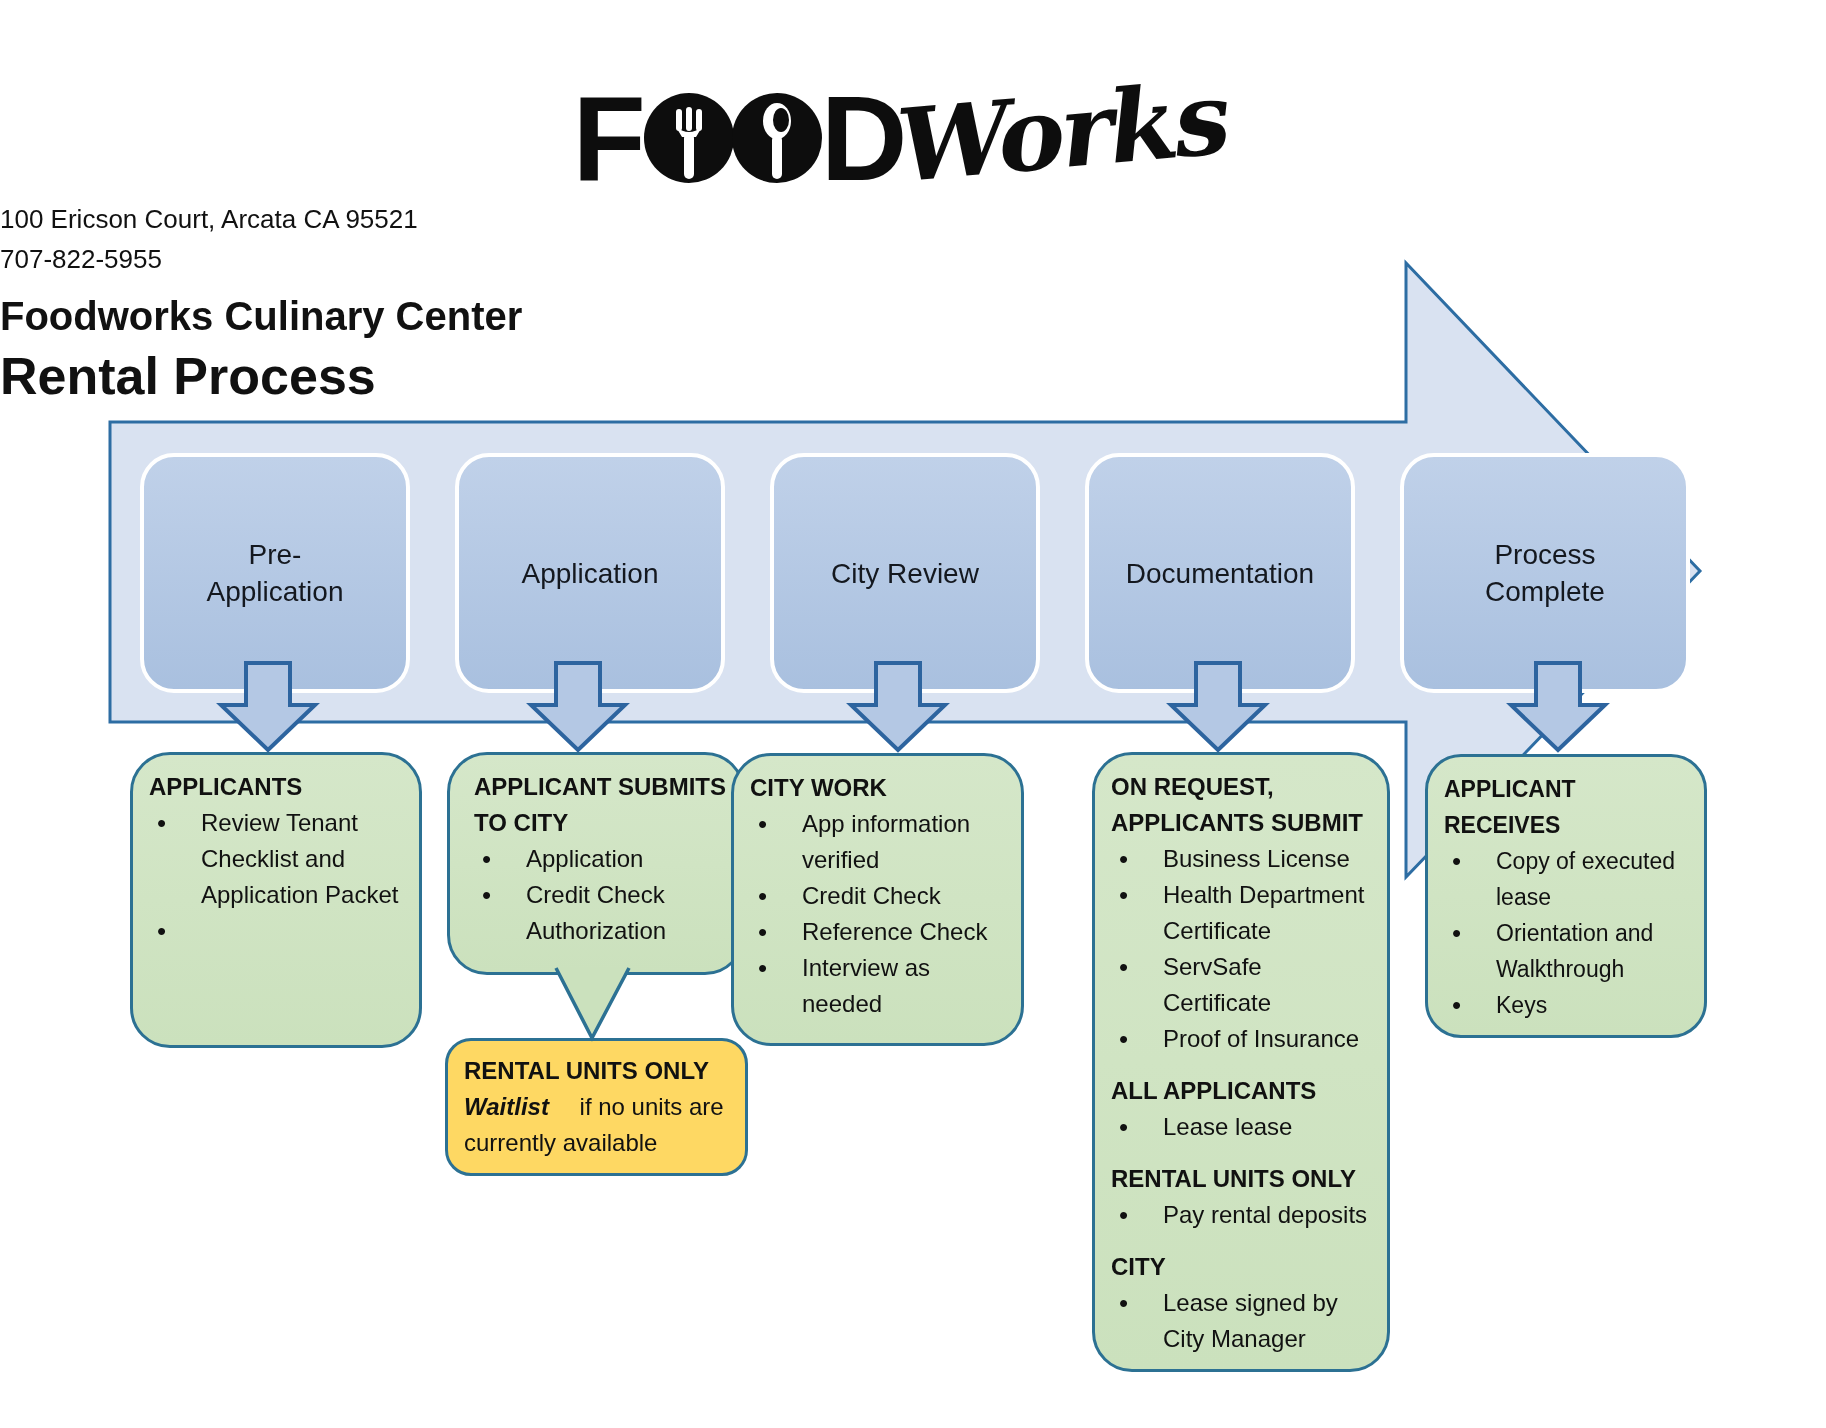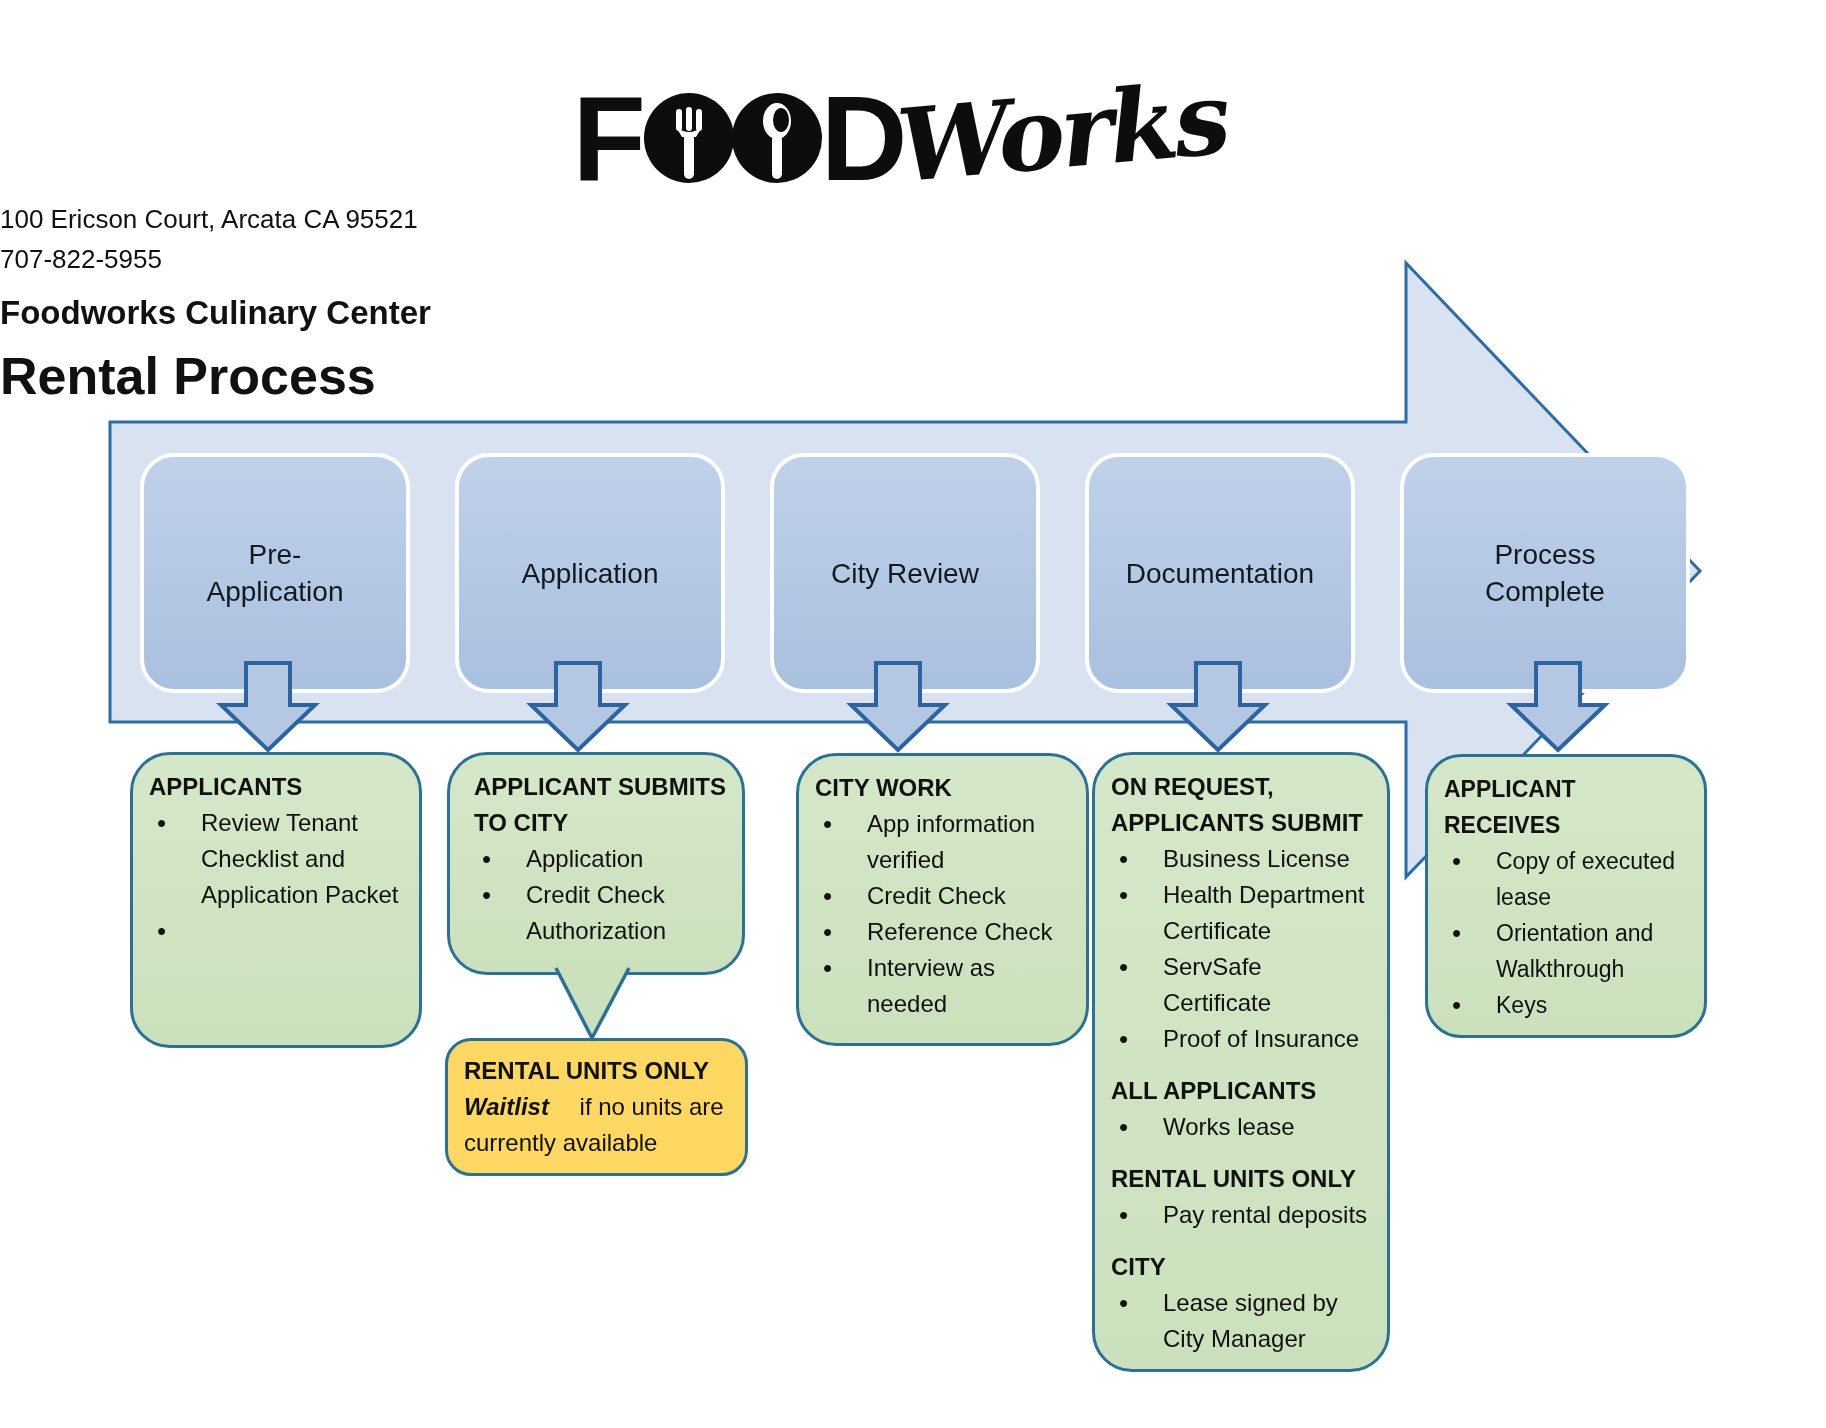--- a/index.html
+++ b/index.html
@@ -13,21 +13,21 @@
   .page{position:relative;width:1826px;height:1428px;background:#fff;overflow:hidden;
         font-family:"Liberation Sans", sans-serif;color:var(--ink);}
   .logo{position:absolute;left:0;top:92px;width:1800px;display:flex;align-items:center;justify-content:center;}
   .logo-f,.logo-d{font-family:"Liberation Sans",sans-serif;font-weight:900;font-size:120px;line-height:92px;letter-spacing:-5px;color:var(--logo-ink);}
   .logo-f{margin-right:4px;}
   .logo-o{width:90px;height:90px;border-radius:50%;background:var(--logo-ink);position:relative;margin:0 -1px;flex:0 0 auto;}
   .logo-o svg{position:absolute;left:0;top:0;}
   .logo-works{font-family:"DejaVu Serif",serif;font-style:italic;font-weight:bold;font-size:100px;line-height:90px;letter-spacing:-4px;margin-left:-4px;transform:rotate(-5deg) translateY(-6px);color:var(--logo-ink);}
   .addr{position:absolute;left:0;top:204px;width:1800px;font-size:26px;}
   .phone{position:absolute;left:0;top:244px;width:1800px;font-size:26px;}
-  .title1{position:absolute;left:0;top:294px;width:1800px;font-size:33px;font-weight:bold;}
+  .title1{position:absolute;left:0;top:294px;width:1800px;font-size:40px;font-weight:bold;}
   .title2{position:absolute;left:0;top:346px;width:1800px;font-size:52px;font-weight:bold;}
 
   
   .layer{position:absolute;left:0;top:0;}
   .big-arrow{fill:var(--band-fill);stroke:var(--band-border);stroke-width:3;stroke-linejoin:miter;}
   .down-arrow{fill:var(--arrow-fill);stroke:var(--arrow-border);stroke-width:4;stroke-linejoin:miter;}
   .pointer-fill{fill:var(--green-fill);}
   .pointer-stroke{fill:none;stroke:var(--green-border);stroke-width:3.5;}
 
   
@@ -40,21 +40,21 @@
   .s3{left:770px;width:270px;}
   .s4{left:1085px;width:270px;}
   .s5{left:1400px;width:290px;}
 
   
   .detail{position:absolute;border-radius:40px;border:3.5px solid var(--green-border);
           background:linear-gradient(180deg,var(--green-fill-top),var(--green-fill));
           padding:14px 12px 12px 16px;box-sizing:border-box;z-index:2;font-size:24px;line-height:36px;}
   .g1{left:130px;top:752px;width:292px;min-height:296px;}
   .g2{left:447px;top:752px;width:298px;min-height:223px;padding-left:24px;}
-  .g3{left:796px;top:753px;width:293px;min-height:293px;}
+  .g3{left:731px;top:753px;width:293px;min-height:293px;}
   .g4{left:1092px;top:752px;width:298px;min-height:578px;}
   .g5{left:1425px;top:754px;width:282px;min-height:252px;border-radius:36px;}
   .g5{font-size:23px;}
   .d-head{font-weight:bold;white-space:pre-line;}
   .d-head.gap{margin-top:16px;}
   .d-row{display:flex;align-items:flex-start;}
   .d-dot{width:52px;flex:0 0 52px;padding-left:8px;box-sizing:border-box;font-size:26px;}
   .d-btext{flex:1;white-space:pre-line;}
 
   
@@ -174,21 +174,21 @@
         <span class="d-dot">•</span>
         <span class="d-btext">ServSafe Certificate</span>
       </div>
       <div class="d-row">
         <span class="d-dot">•</span>
         <span class="d-btext">Proof of Insurance</span>
       </div>
       <div class="d-head gap">ALL APPLICANTS</div>
       <div class="d-row">
         <span class="d-dot">•</span>
-        <span class="d-btext">Works lease</span>
+        <span class="d-btext">Lease lease</span>
       </div>
       <div class="d-head gap">RENTAL UNITS ONLY</div>
       <div class="d-row">
         <span class="d-dot">•</span>
         <span class="d-btext">Pay rental deposits</span>
       </div>
       <div class="d-head gap">CITY</div>
       <div class="d-row">
         <span class="d-dot">•</span>
         <span class="d-btext">Lease signed by

